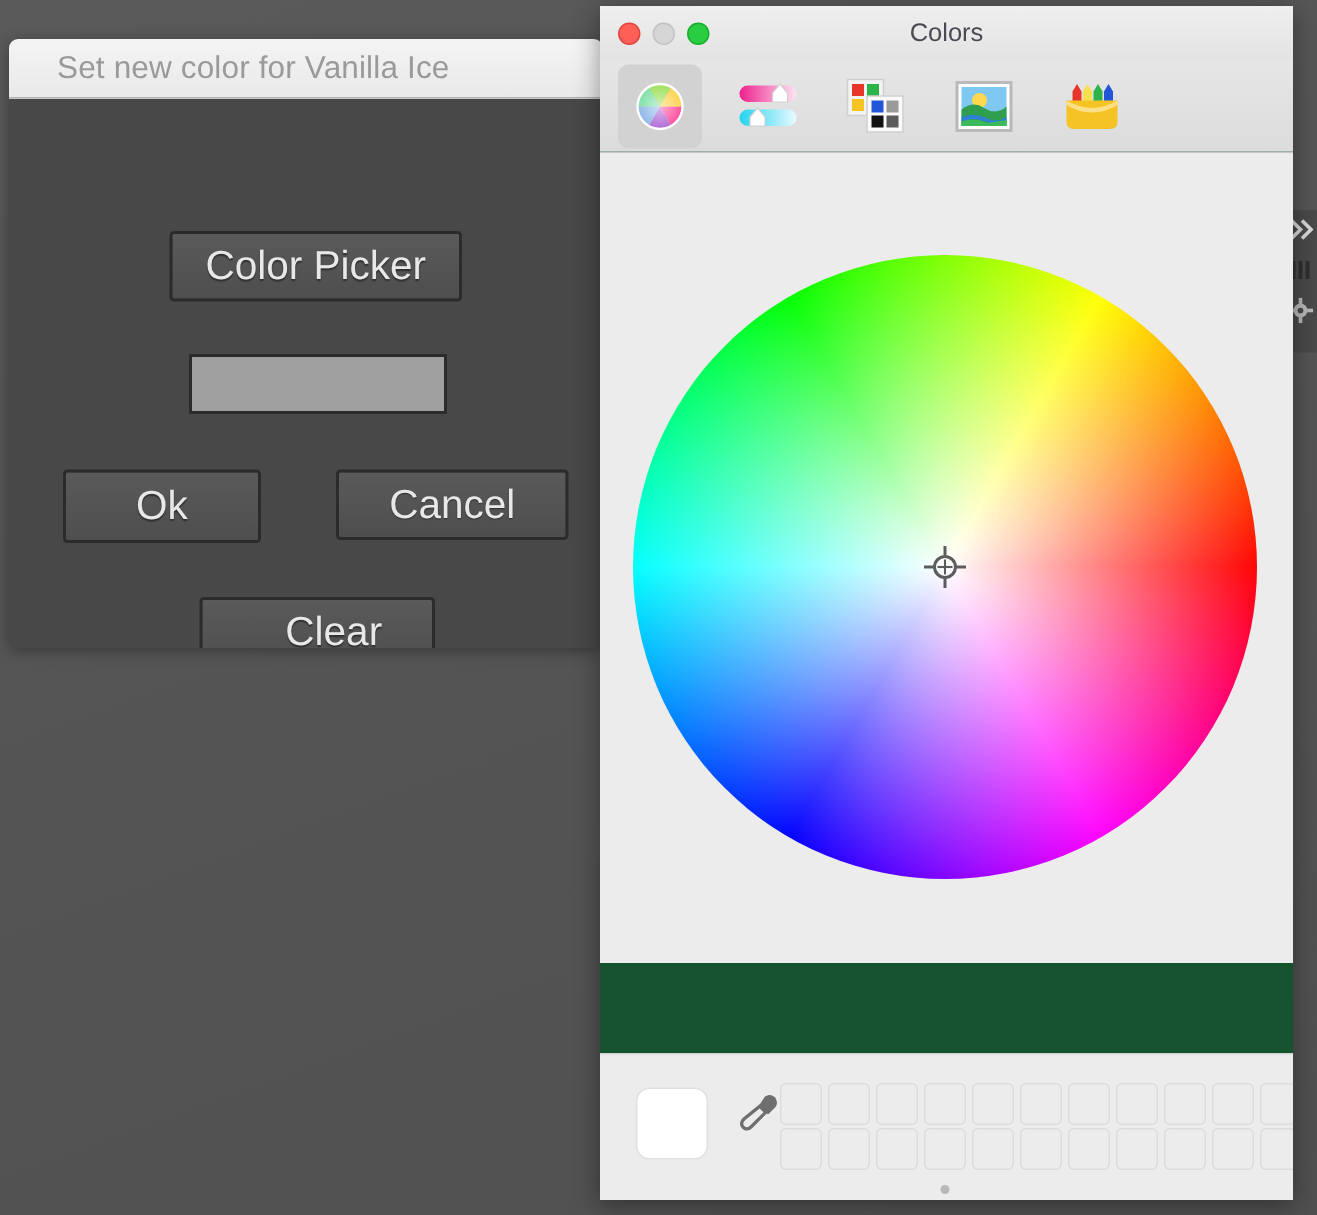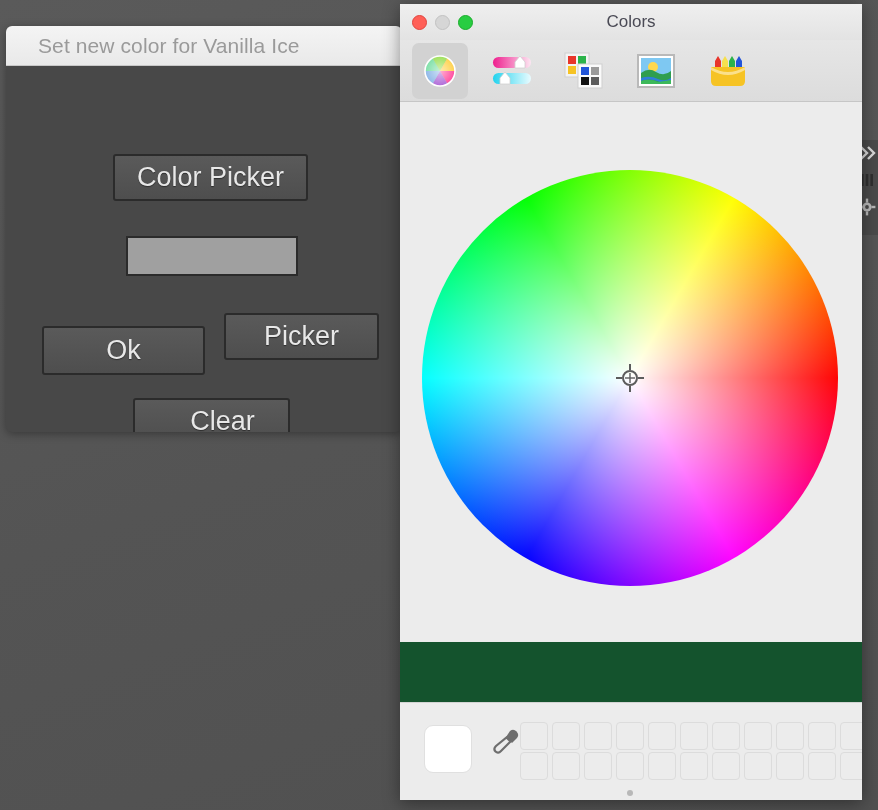--- a/index.html
+++ b/index.html
@@ -51,21 +51,21 @@
     border: 2px solid #2b2b2b;
     border-radius: 3px;
     color: #e8e8e8;
     font-size: 27px;
     font-family: "Liberation Sans", sans-serif;
     display: flex; align-items: center; justify-content: center;
     text-shadow: 0 1px 1px rgba(0,0,0,.45);
     cursor: pointer;
   }
   #btn-color-picker { left: 107px; top: 88px; width: 195px; height: 47px; }
-  #btn-ok      { left: 36px;  top: 260px; width: 163px; height: 49px; }
+  #btn-ok      { left: 36px;  top: 247px; width: 132px; height: 49px; }
   #btn-cancel  { left: 218px; top: 247px; width: 155px; height: 47px; }
   #btn-clear   { left: 127px; top: 332px; width: 157px; height: 46px; padding-left: 22px; }
 
   .color-field {
     position: absolute; left: 120px; top: 170px; width: 172px; height: 40px;
     background: #a0a0a0;
     border: 2px solid #2b2b2b;
     cursor: pointer;
   }
 
@@ -188,21 +188,21 @@
   </div>
 
   <div class="dialog">
     <div class="dialog-titlebar">
       <span class="dialog-title">Set new color for Vanilla Ice</span>
     </div>
     <div class="dialog-body">
       <div class="btn" id="btn-color-picker">Color Picker</div>
       <div class="color-field"></div>
       <div class="btn" id="btn-ok">Ok</div>
-      <div class="btn" id="btn-cancel">Picker</div>
+      <div class="btn" id="btn-cancel">Cancel</div>
       <div class="btn" id="btn-clear">Clear</div>
     </div>
   </div>
 
   <div class="colors-win">
 
     <div class="colors-titlebar">
       <div class="lights">
         <span class="light red"></span>
         <span class="light grey"></span>

